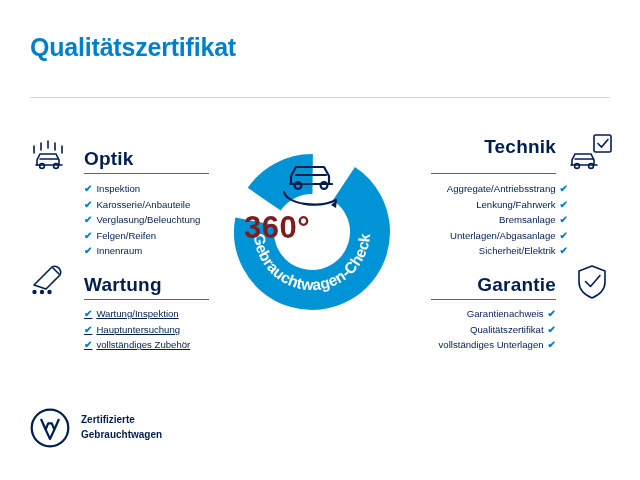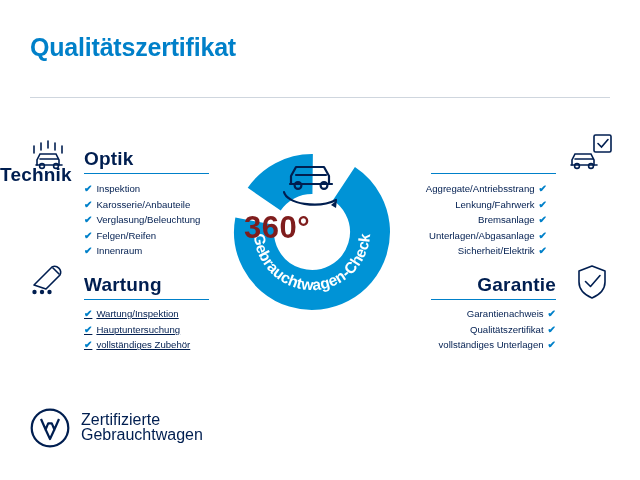--- a/index.html
+++ b/index.html
@@ -84,22 +84,22 @@
 
   
   .footer-logo {
     position: absolute;
     left: 30px; top: 408px;
     width: 40px; height: 40px;
   }
   .footer-text {
     position: absolute;
     left: 81px; top: 412px;
-    font-size: 16px;
-    font-weight: normal;
+    font-size: 10px;
+    font-weight: bold;
     line-height: 15px;
     color: #001e50;
   }
 </style>
 </head>
 <body>
 
 <div class="page">
 
   <div class="title">Qualitätszertifikat</div>
@@ -133,23 +133,23 @@
     <svg width="46" height="38" viewBox="0 0 46 38" fill="none" stroke="#001e50" stroke-width="1.6" stroke-linecap="round">
       <rect x="26" y="2" width="17" height="17" rx="1.5"></rect>
       <path d="M30 10.5 l3.5 3.5 L40 6.5"></path>
       <path d="M3 32 h26"></path>
       <path d="M4 32 v-5 l3-6 h16 l3 6 v5"></path>
       <path d="M7 26 h18"></path>
       <circle cx="9" cy="33" r="2.4"></circle>
       <circle cx="23" cy="33" r="2.4"></circle>
     </svg>
   </div>
-  <div class="sec-head" style="left:0; top:164px; width:556px; text-align:left;">Technik</div>
+  <div class="sec-head" style="left:0; top:136px; width:556px; text-align:right;">Technik</div>
   <div class="sec-rule" style="left:431px; top:173px; width:125px;"></div>
-  <div class="list right" style="left:347px; top:181px; width:200px;">
+  <div class="list right" style="left:368px; top:181px; width:200px;">
     <div class="row"><span>Aggregate/Antriebsstrang</span><span class="check">✔</span></div>
     <div class="row"><span>Lenkung/Fahrwerk</span><span class="check">✔</span></div>
     <div class="row"><span>Bremsanlage</span><span class="check">✔</span></div>
     <div class="row"><span>Unterlagen/Abgasanlage</span><span class="check">✔</span></div>
     <div class="row"><span>Sicherheit/Elektrik</span><span class="check">✔</span></div>
   </div>
 
   <div class="icon" style="left:28px; top:259px; width:46px; height:40px;">
     <svg width="46" height="40" viewBox="0 0 46 40" fill="none" stroke="#001e50" stroke-width="1.6" stroke-linecap="round" stroke-linejoin="round">
       <path d="M6 26 L24 8 a6 6 0 0 1 8 8 L18 30 Z"></path>

